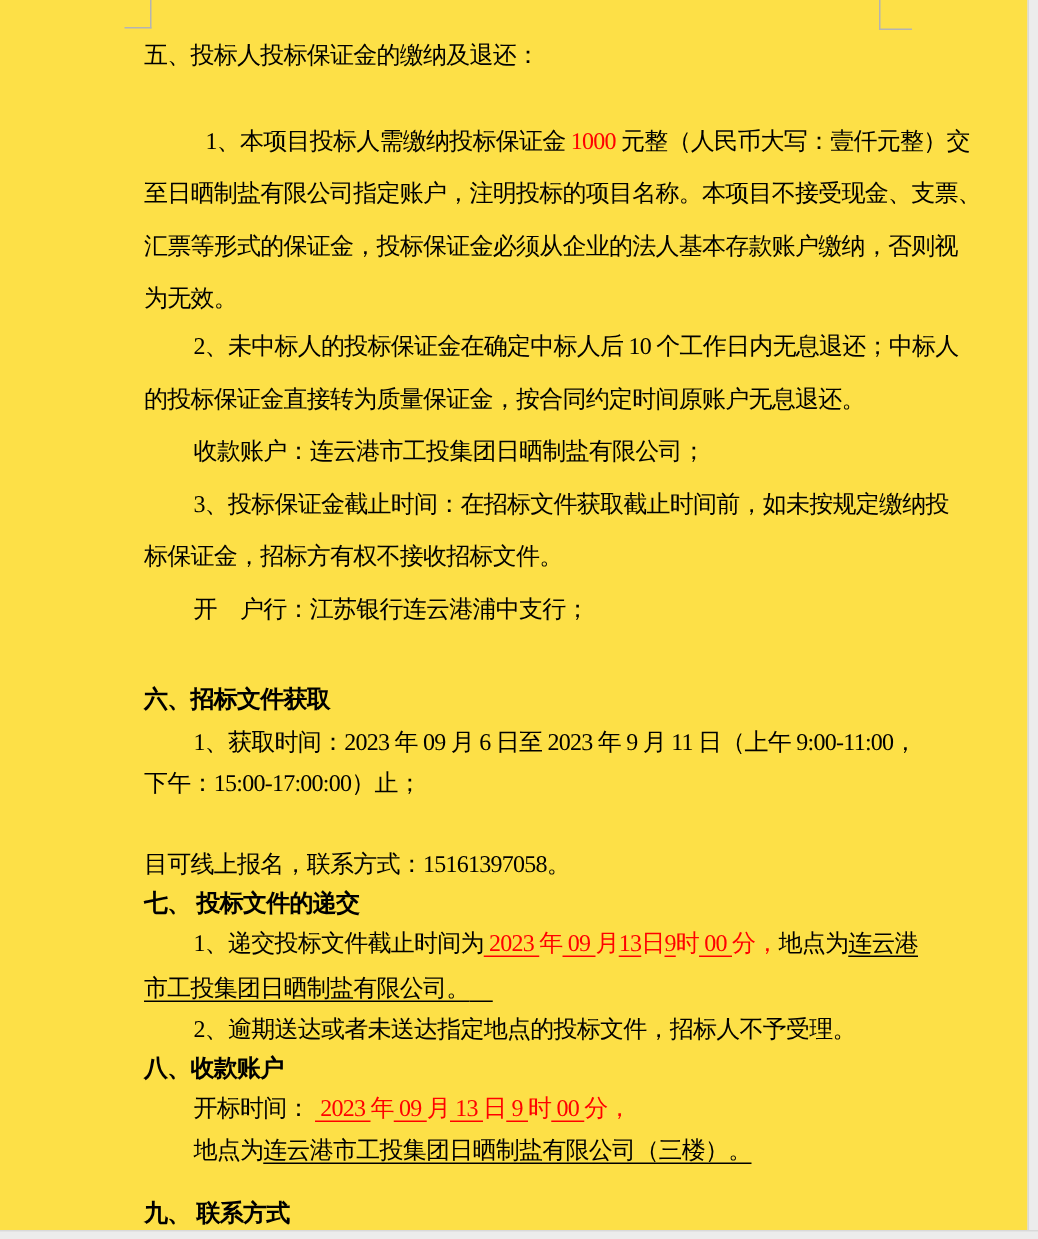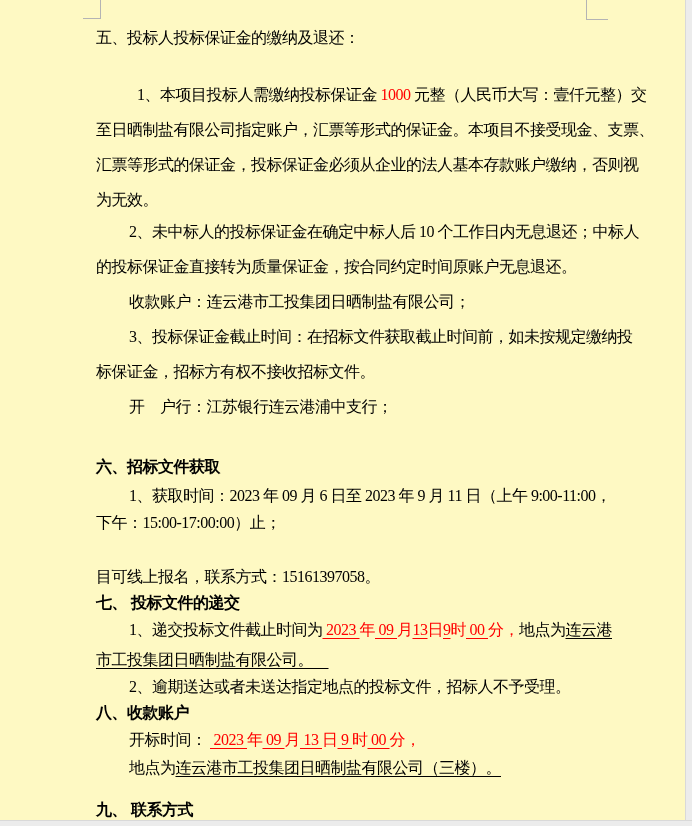--- a/index.html
+++ b/index.html
@@ -1,20 +1,20 @@
 <!DOCTYPE html>
 <html><head>
 <meta charset="utf-8">
 <style>
   html, body { margin: 0; padding: 0; background: #ffffff; }
   #viewport {
     position: relative;
     width: 692px;
     height: 826px;
-    background: #fef9c3;
+    background: #fde047;
     overflow: hidden;
     font-family: "Liberation Serif", "DejaVu Serif", serif;
   }
   
   .edge-right {
     position: absolute; top: 0; right: 0;
     width: 6px; height: 100%;
     background: #ececec; border-left: 1px solid #d9d9d9;
   }
   .edge-bottom {
@@ -50,21 +50,21 @@
 </head>
 <body>
 
 <div id="viewport">
   <div class="crop-tl"></div>
   <div class="crop-tr"></div>
   <div class="edge-right"></div>
   <div class="edge-bottom"></div>
 <div class="doc-line" style="top: 28px; left: 96px;"><span>五、投标人投标保证金的缴纳及退还：</span></div>
     <div class="doc-line" style="top: 85px; left: 137px;"><span>1、本项目投标人需缴纳投标保证金 </span><span class="red">1000</span><span> 元整（人民币大写：壹仟元整）交</span></div>
-    <div class="doc-line" style="top: 120px; left: 96px;"><span>至日晒制盐有限公司指定账户，汇票等形式的保证金。本项目不接受现金、支票、</span></div>
+    <div class="doc-line" style="top: 120px; left: 96px;"><span>至日晒制盐有限公司指定账户，注明投标的项目名称。本项目不接受现金、支票、</span></div>
     <div class="doc-line" style="top: 155px; left: 96px;"><span>汇票等形式的保证金，投标保证金必须从企业的法人基本存款账户缴纳，否则视</span></div>
     <div class="doc-line" style="top: 190px; left: 96px;"><span>为无效。</span></div>
     <div class="doc-line" style="top: 222px; left: 129px;"><span>2、未中标人的投标保证金在确定中标人后 10 个工作日内无息退还；中标人</span></div>
     <div class="doc-line" style="top: 257px; left: 96px;"><span>的投标保证金直接转为质量保证金，按合同约定时间原账户无息退还。</span></div>
     <div class="doc-line" style="top: 292px; left: 129px;"><span>收款账户：连云港市工投集团日晒制盐有限公司；</span></div>
     <div class="doc-line" style="top: 327px; left: 129px;"><span>3、投标保证金截止时间：在招标文件获取截止时间前，如未按规定缴纳投</span></div>
     <div class="doc-line" style="top: 362px; left: 96px;"><span>标保证金，招标方有权不接收招标文件。</span></div>
     <div class="doc-line" style="top: 397px; left: 129px;"><span>开　户行：江苏银行连云港浦中支行；</span></div>
     <div class="doc-line bold" style="top: 457px; left: 96px;"><span>六、招标文件获取</span></div>
     <div class="doc-line" style="top: 486px; left: 129px; text-align: center;"><span>1、获取时间：2023 年 09 月 6 日至 2023 年 9 月 11 日（上午 9:00-11:00，</span></div>

